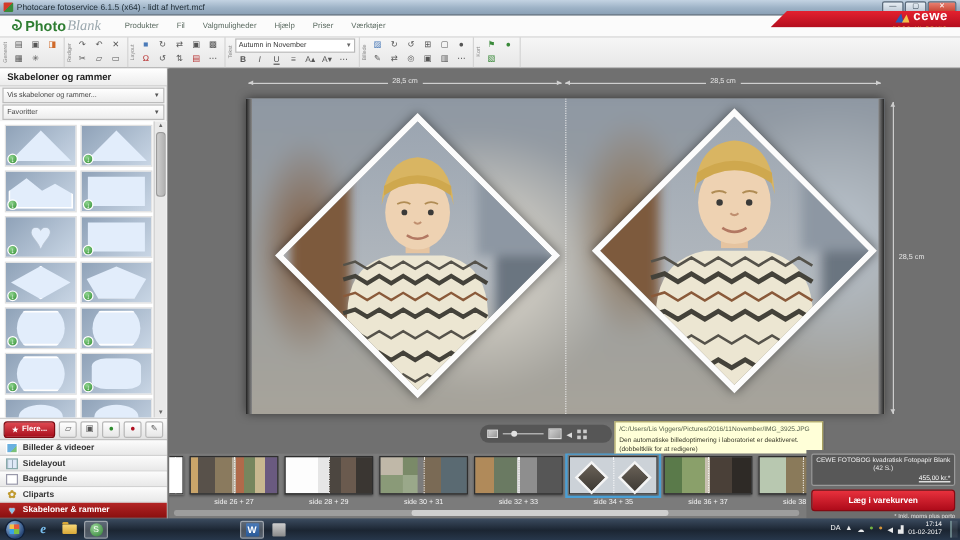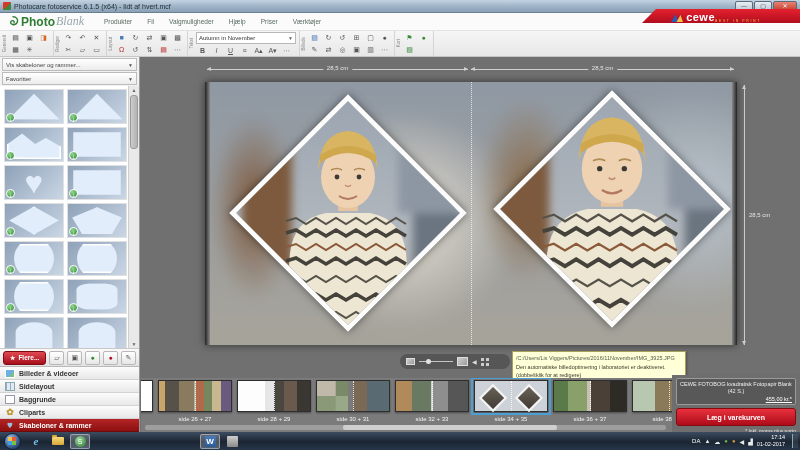--- a/index.html
+++ b/index.html
@@ -17,21 +17,21 @@
   
   .menubar{position:absolute;top:13px;left:0;right:0;height:17px;background:#fbfbfb;border-bottom:1px solid #e2e2e2}
   .logo{position:absolute;left:6px;top:1px;display:flex;align-items:center;gap:1px}
   .logo .swirl{width:14px;height:14px}
   .logo .p1{color:#2e7d32;font-weight:bold;font-size:12px;letter-spacing:0}
   .logo .p2{color:#9aa7ad;font-style:italic;font-family:"Liberation Serif",serif;font-size:12px}
   .menu-items{position:absolute;left:104px;top:5px;display:flex;gap:15px;font-size:6.5px;color:#5a6a60}
   .menu-item{cursor:default}
   .cewe{position:absolute;top:9px;right:0;width:158px;height:14px;
     background:linear-gradient(#e4212f,#b30d1e);clip-path:polygon(14px 0,100% 0,100% 100%,0 100%);
-    display:flex;flex-direction:row;align-items:flex-end;justify-content:center;padding-right:10px;box-sizing:border-box}
+    display:flex;flex-direction:column;align-items:flex-end;padding-right:10px;box-sizing:border-box}
   .cewe-row{display:flex;align-items:center;gap:3px}
   .cewe-flag{width:12px;height:8px}
   .cewe-name{color:#fff;font-weight:bold;font-size:11px;letter-spacing:.5px;line-height:1}
   .cewe-tag{color:#f3c04a;font-size:3.5px;letter-spacing:1.6px;margin-top:1px}
   
   .toolbar{position:absolute;top:31px;left:0;right:0;height:26px;
     background:linear-gradient(#f6f6f6,#e7e7e7);border-bottom:1px solid #c6c6c6;
     display:flex;align-items:stretch;padding-left:1px;box-sizing:border-box}
   .tb-section{display:flex;align-items:center;border-right:1px solid #d4d4d4;padding:1px 3px 1px 1px}
   .tb-label{writing-mode:vertical-rl;transform:rotate(180deg);font-size:4.5px;color:#8a8a8a;margin-right:2px}
@@ -325,20 +325,21 @@
           <span class="tb-btn green">●</span>
         </div>
         <div class="tb-row">
           <span class="tb-btn green">▧</span>
         </div>
       </div>
     </div>
   </div>
 
 <div class="sidebar">
+  <div class="sb-title">Skabeloner og rammer</div>
   <div class="sb-select">
     <span>Vis skabeloner og rammer...</span>
       <span class="car">▼</span>
   </div>
   <div class="sb-select">
     <span>Favoritter</span>
       <span class="car">▼</span>
   </div>
   <div class="sb-listwrap">
     <div class="sb-list" id="tplList">

